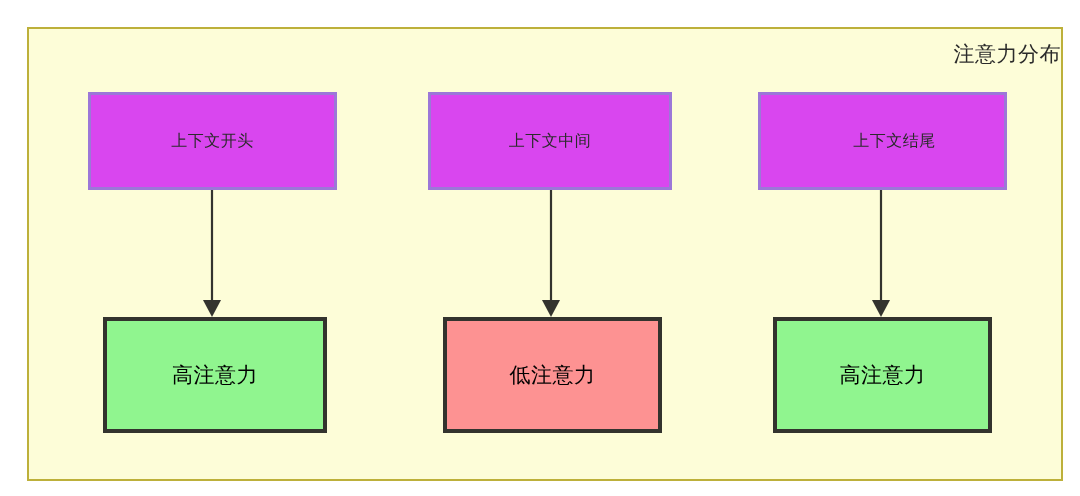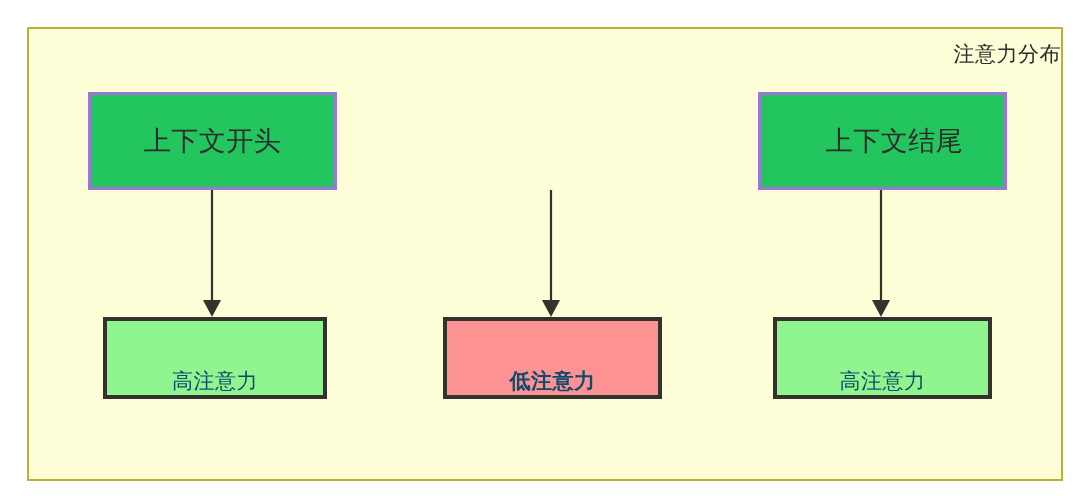--- a/index.html
+++ b/index.html
@@ -44,52 +44,52 @@
     letter-spacing: 0.5px;
     line-height: 1;
     white-space: nowrap;
   }
 
   
   .node-top {
     position: absolute;
     width: 249px;
     height: 98px;
-    background: #22c55e;
+    background: #d946ef;
     border: 3px solid #9c77d8;
     box-sizing: border-box;
     display: flex;
     align-items: center;
     justify-content: center;
-    font-size: 27px;
+    font-size: 16px;
     color: #2b2b2b;
     letter-spacing: 0.5px;
     white-space: nowrap;
   }
   .node-top.col1 { left: 88px;  top: 92px; }
   .node-top.col2 { left: 428px; top: 92px; width: 244px; }
   .node-top.col3 { left: 758px; top: 92px; width: 249px; padding-left: 24px; }
 
   
   .node-bottom {
     position: absolute;
-    height: 82px;
+    height: 116px;
     background: #90f58f;
     border: 4px solid #33332e;
     box-sizing: border-box;
     display: flex;
-    align-items: flex-end;
+    align-items: center;
     justify-content: center;
     font-size: 21px;
-    color: #0c4a6e;
+    color: #000000;
     letter-spacing: 0.5px;
     white-space: nowrap;
   }
   .node-bottom.col1 { left: 103px; top: 317px; width: 224px; }
-  .node-bottom.col2 { left: 443px; top: 317px; width: 219px; background: #fd9292; font-weight: bold; }
+  .node-bottom.col2 { left: 443px; top: 317px; width: 219px; background: #fd9292; }
   .node-bottom.col3 { left: 773px; top: 317px; width: 219px; }
 
   
   .arrow-svg {
     position: absolute;
     left: 0;
     top: 0;
     width: 1080px;
     height: 496px;
     pointer-events: none;
@@ -113,20 +113,23 @@
   <div class="subgraph">
 
     <div class="subgraph-title">注意力分布</div>
 
   </div>
 
   <div class="node-top col1">
     <span>上下文开头</span>
   </div>
 
+  <div class="node-top col2">
+    <span>上下文中间</span>
+  </div>
 
   <div class="node-top col3">
     <span>上下文结尾</span>
   </div>
 
   <svg class="arrow-svg">
     <g>
       <line class="arrow-line" x1="212" y1="190" x2="212" y2="307"></line>
       <polygon class="arrow-head" points="212,317 203,300 221,300"></polygon>
     </g>

